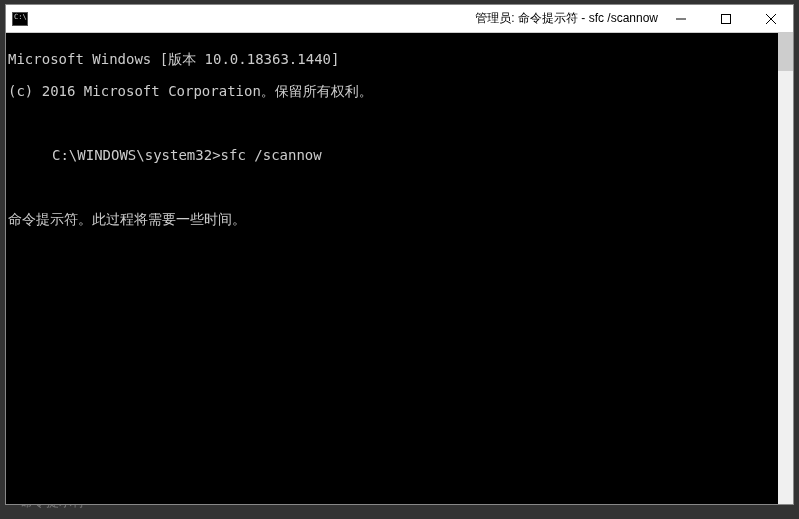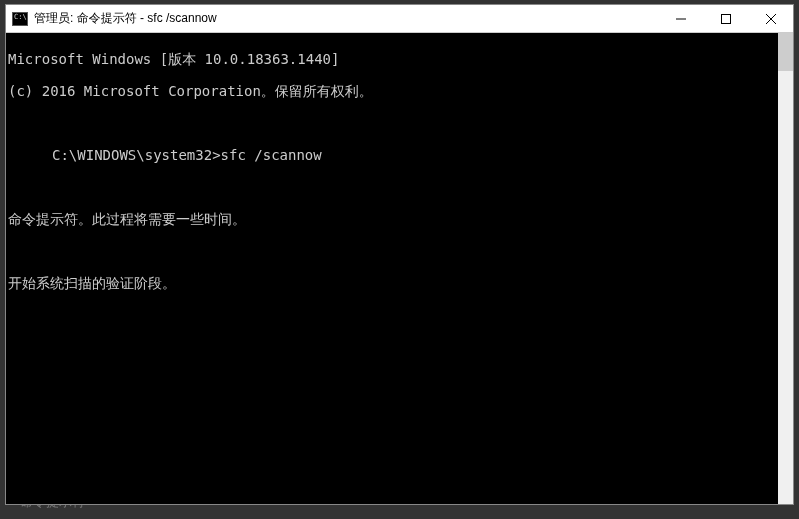--- a/index.html
+++ b/index.html
@@ -52,20 +52,21 @@
       font-size: 7px;
       font-family: Consolas, monospace;
       line-height: 7px;
     }
     .title-text {
       font-size: 12px;
       color: #000;
       flex: 1;
       white-space: nowrap;
       overflow: hidden;
+      text-align: right;
     }
     .window-controls {
       display: flex;
       height: 100%;
     }
     .win-btn {
       width: 45px;
       height: 100%;
       display: flex;
       align-items: center;
@@ -154,19 +155,18 @@
   </div>
   <div class="terminal-area">
     <div class="terminal">
 <span class="line">Microsoft Windows [版本 10.0.18363.1440]</span>
 <span class="line">(c) 2016 Microsoft Corporation。保留所有权利。</span>
 <span class="line"></span>
 <span class="line prompt-line"><span>C:\WINDOWS\system32&gt;</span><span>sfc /scannow</span></span>
 <span class="line"></span>
 <span class="line">命令提示符。此过程将需要一些时间。</span>
 <span class="line"></span>
-<span class="line">开始系统扫描的验证阶段。</span>
     </div>
     <div class="scrollbar">
       <div class="scrollbar-thumb"></div>
     </div>
   </div>
 </div>
 
 </body></html>

